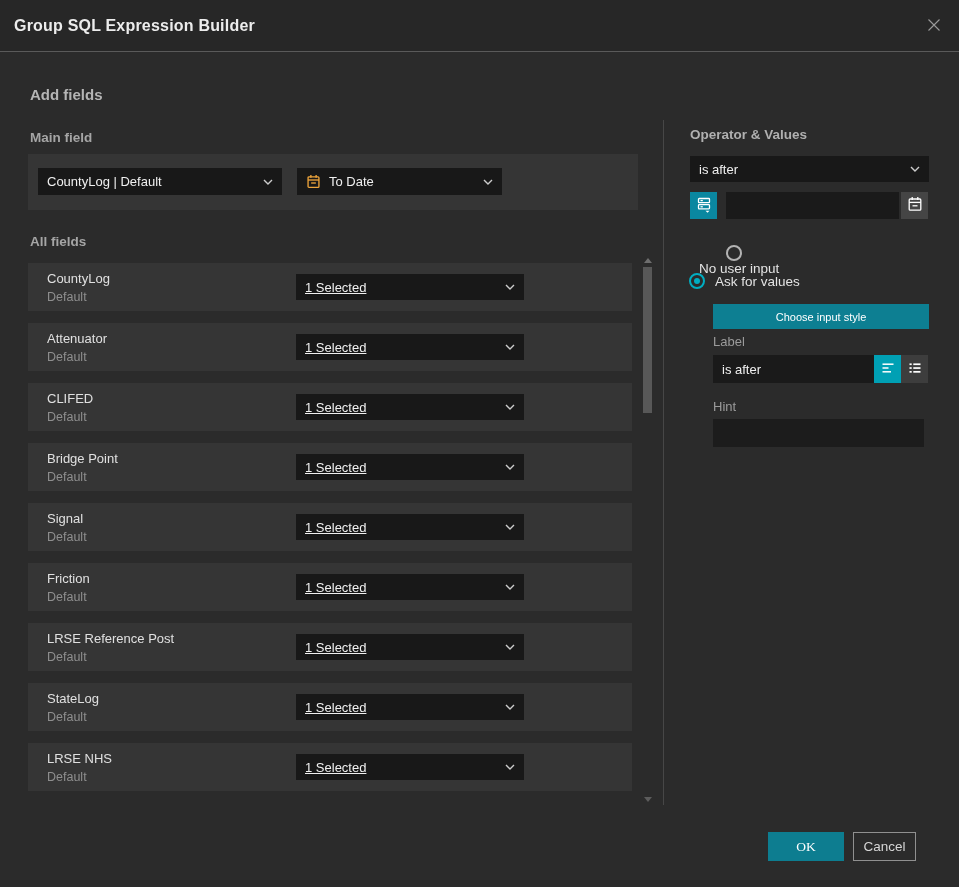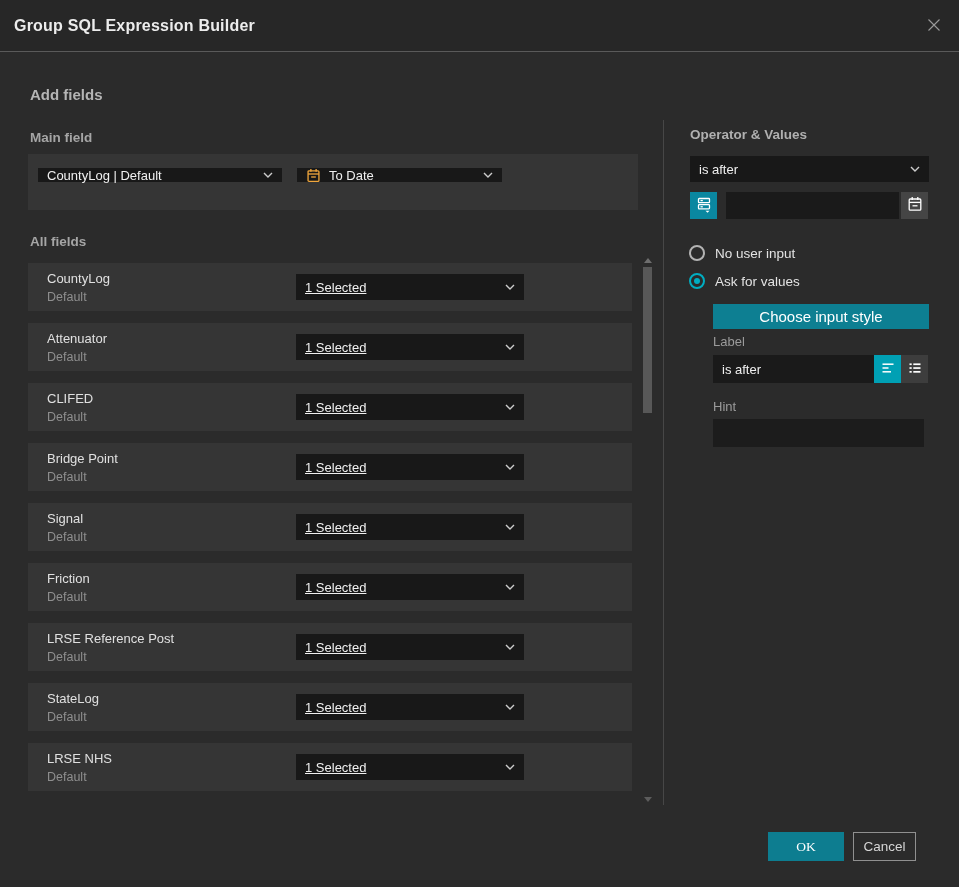--- a/index.html
+++ b/index.html
@@ -30,21 +30,21 @@
   .h-all     { position:absolute; left:30px; top:234px; font-size:13.5px; font-weight:bold; color:#a5a5a5; }
   .h-op      { position:absolute; left:690px; top:127px; font-size:13.5px; font-weight:bold; color:#b0b0b0;text-align:center; }
   
   .main-panel {
     position:absolute; left:28px; top:154px; width:610px; height:56px;
     background:#353535;
   }
   .select {
     background:#181818; color:#f0f0f0; font-size:13px;
     display:flex; align-items:center; padding:0 9px; cursor:pointer;
-    position:absolute; height:14px;
+    position:absolute; height:27px;
   }
   .select .sel-text { flex:1 1 auto; white-space:nowrap; overflow:hidden; }
   .select .chev { flex:0 0 auto; margin-left:6px; display:flex; }
   .sel-field { left:10px;  top:14px; width:244px; }
   .sel-date  { left:269px; top:14px; width:205px; }
   .sel-date .cal { display:flex; margin-right:8px; }
   
   .rows { position:absolute; left:28px; top:263px; width:604px; }
   .row {
     position:relative; width:604px; height:48px; background:#353535;
@@ -76,37 +76,37 @@
   .btn-cal   { left:901px; top:192px; background:#454545; }
   .txt {
     position:absolute; background:#1a1a1a; border:none; outline:none;
     color:#f0f0f0; font-size:13px; font-family:"Liberation Sans", sans-serif;
     padding:0 9px;
   }
   .value-input { left:726px; top:192px; width:173px; height:27px; }
   .radio {
     position:absolute; left:689px; display:flex; align-items:center; cursor:pointer;
   }
-  .radio-1 { top:245px; }
+  .radio-1 { top:245px;flex-direction:column; }
   .radio-2 { top:273px; }
   .rb {
     width:16px; height:16px; border-radius:50%;
     border:2px solid #b3b3b3; background:transparent;
     display:inline-block; position:relative;
   }
   .rb.on { border-color:#00aec2; }
   .rb.on::after {
     content:""; position:absolute; left:3px; top:3px; width:6px; height:6px;
     border-radius:50%; background:#00aec2;
   }
   .rlbl { margin-left:10px; font-size:13.5px; color:#e3e3e3; }
   .btn-choose {
     position:absolute; left:713px; top:304px; width:216px; height:25px;
     background:#0d7f92; color:#ffffff; border:none; cursor:pointer;
-    font-size:15px; font-family:"Liberation Sans", sans-serif;
+    font-size:11px; font-family:"Liberation Sans", sans-serif;
     display:flex; align-items:center; justify-content:center;
   }
   .cap-label { position:absolute; left:713px; top:334px; font-size:13px; color:#9b9b9b; }
   .cap-hint  { position:absolute; left:713px; top:399px; font-size:13px; color:#9b9b9b; }
   .label-input { left:713px; top:355px; width:161px; height:28px; }
   .hint-input  { left:713px; top:419px; width:211px; height:28px; background:#1c1c1c; }
   .btn-align { left:874px; top:355px; width:27px; height:28px; background:#00a0b4; }
   .btn-list  { left:901px; top:355px; width:27px; height:28px; background:#3d3d3d; }
   
   .btn-ok {

